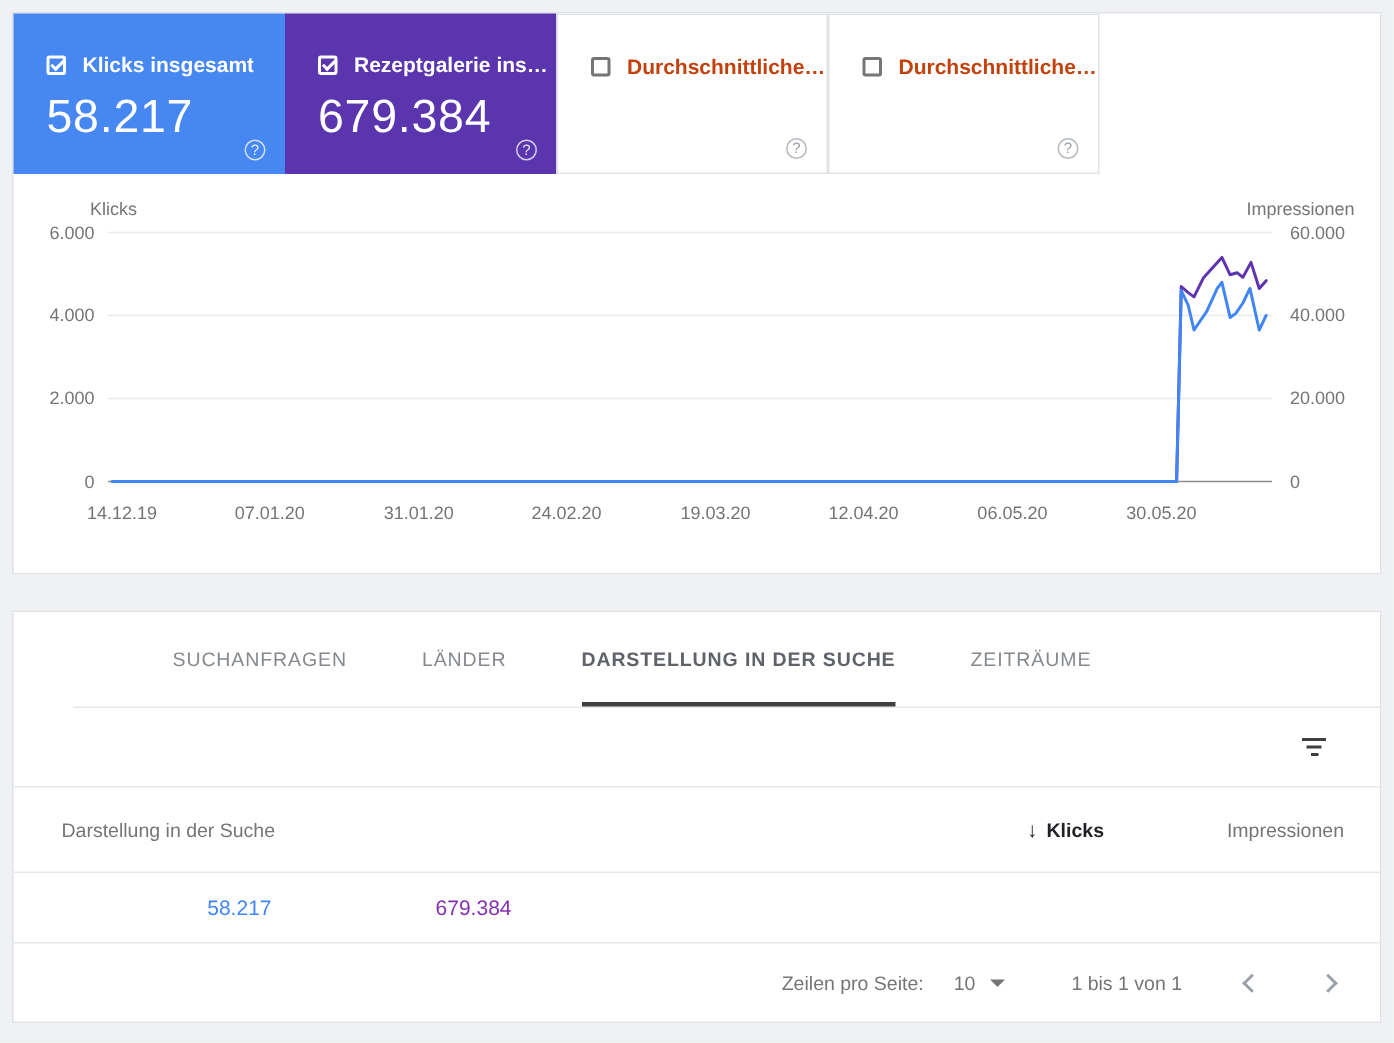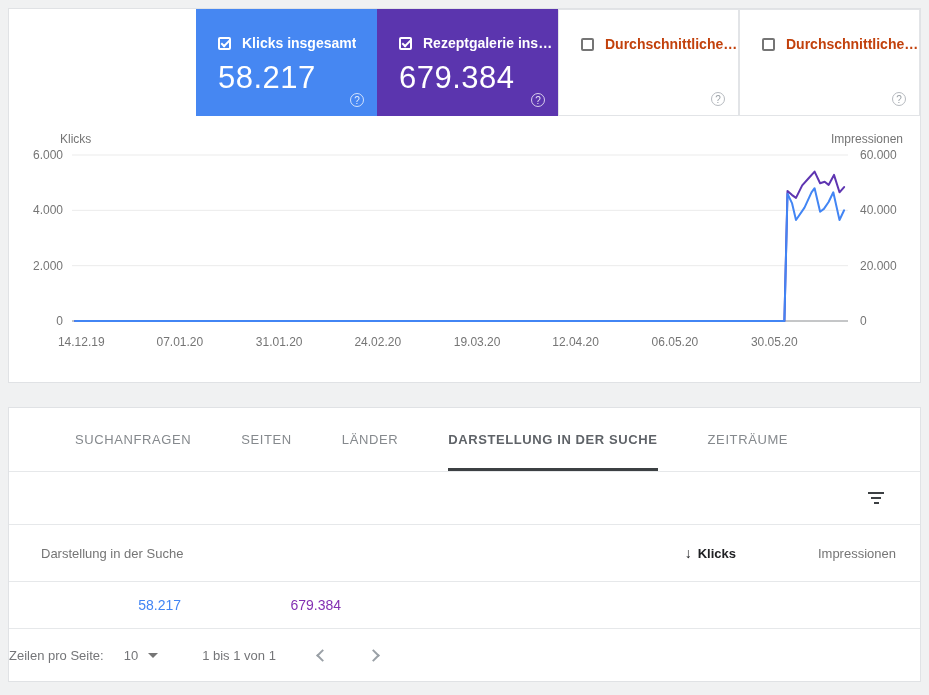--- a/index.html
+++ b/index.html
@@ -4,21 +4,21 @@
 <style>
   * { margin:0; padding:0; box-sizing:border-box; }
   html,body { width:929px; height:695px; overflow:hidden;
     background:#f0f1f2; font-family:"Liberation Sans","DejaVu Sans",sans-serif; }
 
   .panel { background:#fff; border:1px solid #e0e2e5; width:913px; margin-left:8px; }
   #chart-panel { margin-top:8px; height:375px; }
   #table-panel { margin-top:24px; height:275px; }
 
   
-  .cards-row { display:flex; height:97px;justify-content:flex-end; }
+  .cards-row { display:flex; height:97px; }
   .metric-card { width:181px; height:107px; position:relative;
     padding:26px 0 0 22px; cursor:pointer; flex:none; }
   .metric-card:not(.colored) { border:1px solid #e2e4e7; background:#fff; }
   .cb-row { display:flex; align-items:center; gap:11px; }
   .checkbox { width:13px; height:13px; border:2px solid #757575; border-radius:2px;
     position:relative; flex:none; }
   .colored .checkbox { border-color:#fff; }
   .checked .checkbox::after { content:""; position:absolute; left:1px; top:1px;
     width:7px; height:3px; border-left:2px solid #757575; border-bottom:2px solid #757575;
     transform:rotate(-45deg); }
@@ -34,21 +34,21 @@
   .help-icon::after { content:"?"; }
   .colored .help-icon { border-color:rgba(255,255,255,.75); color:rgba(255,255,255,.85); }
 
   
   #traffic-chart { display:block; margin-top:8px; }
   #traffic-chart text { font-family:"Liberation Sans","DejaVu Sans",sans-serif;
     font-size:12px; fill:#757575; }
 
   
   .tabs-bar { height:64px; border-bottom:1px solid #e6e8ea; display:flex;
-    align-items:stretch; padding-left:66px; gap:50px; }
+    align-items:stretch; padding-left:66px; gap:50px;margin-left:40px; }
   .tab { display:flex; align-items:center; font-size:13px; letter-spacing:.6px;
     color:#85898d; cursor:pointer; border-bottom:3px solid transparent;
     padding-top:3px; white-space:nowrap; }
   .tab.active { color:#5f6368; font-weight:bold; border-bottom-color:#3c4043; }
 
   .filter-row { height:53px; border-bottom:1px solid #e6e8ea; display:flex;
     align-items:center; justify-content:flex-end; padding-right:32px; }
   .filter-icon { cursor:pointer; padding:4px; }
   .filter-icon i { display:block; height:2px; background:#3c4043; margin:0 auto 3px; }
   .filter-icon i:nth-child(1){ width:16px; }
@@ -59,21 +59,21 @@
   .tr .cell-name { flex:1; }
   .tr .cell-klicks { width:140px; text-align:right; }
   .tr .cell-impr { width:160px; text-align:right; }
   .thead { height:57px; border-bottom:1px solid #e6e8ea; font-size:13px; color:#757575; }
   .thead .cell-klicks { color:#202124; font-weight:bold; cursor:pointer; }
   .thead .cell-impr { cursor:pointer; }
   .sort-arrow { font-weight:normal; color:#202124; margin-right:6px; font-size:14px; }
   .tbody-row { height:47px; border-bottom:1px solid #e6e8ea; font-size:14px;
     color:#202124; cursor:pointer; }
 
-  .pagination { height:53px; display:flex; align-items:center; 
+  .pagination { height:53px; display:flex; align-items:center; justify-content:flex-end;
     padding-right:30px; font-size:13px; color:#747578; gap:0; }
   .pg-label { margin-right:20px; }
   .pg-size { display:flex; align-items:center; gap:10px; cursor:pointer; margin-right:44px; }
   .caret { width:0; height:0; border-left:5px solid transparent;
     border-right:5px solid transparent; border-top:5px solid #757575; }
   .pg-range { margin-right:42px; }
   .chev { width:9px; height:9px; border-top:2px solid #9aa0a6; border-right:2px solid #9aa0a6;
     display:inline-block; cursor:pointer; }
   .chev-left { transform:rotate(-135deg); margin-right:42px; }
   .chev-right { transform:rotate(45deg); }
@@ -138,21 +138,20 @@
       <text x="665.952" y="232" text-anchor="middle">06.05.20</text>
       <text x="765.28" y="232" text-anchor="middle">30.05.20</text>
       <polyline points="66.1,207.0 775.4,207.0 778.5,77.0 783.1,81.1 787.0,83.9 793.2,71.4 799.4,64.5 805.6,57.6 811.1,69.2 815.7,67.8 819.6,70.9 825.0,60.9 830.5,78.3 835.1,73.1" fill="none" stroke="#5e35b1" stroke-width="2" stroke-linejoin="round" stroke-linecap="round"></polyline>
       <polyline points="66.1,207.0 775.4,207.0 778.5,79.7 783.1,89.4 787.0,106.0 795.5,93.6 802.5,78.3 805.6,74.2 811.1,97.7 814.9,94.9 819.6,88.0 824.3,78.3 830.5,106.0 835.1,96.3" fill="none" stroke="#4285f4" stroke-width="2" stroke-linejoin="round" stroke-linecap="round"></polyline>
     </svg>
 </div>
 
 <div class="panel" id="table-panel">
   <div class="tabs-bar">
       <div class="tab">SUCHANFRAGEN</div>
-      <div class="tab">SEITEN</div>
       <div class="tab">LÄNDER</div>
       <div class="tab active">DARSTELLUNG IN DER SUCHE</div>
       <div class="tab">ZEITRÄUME</div>
     </div>
 
   <div class="filter-row">
     <div class="filter-icon">
         <i></i>
         <i></i>
         <i></i>

